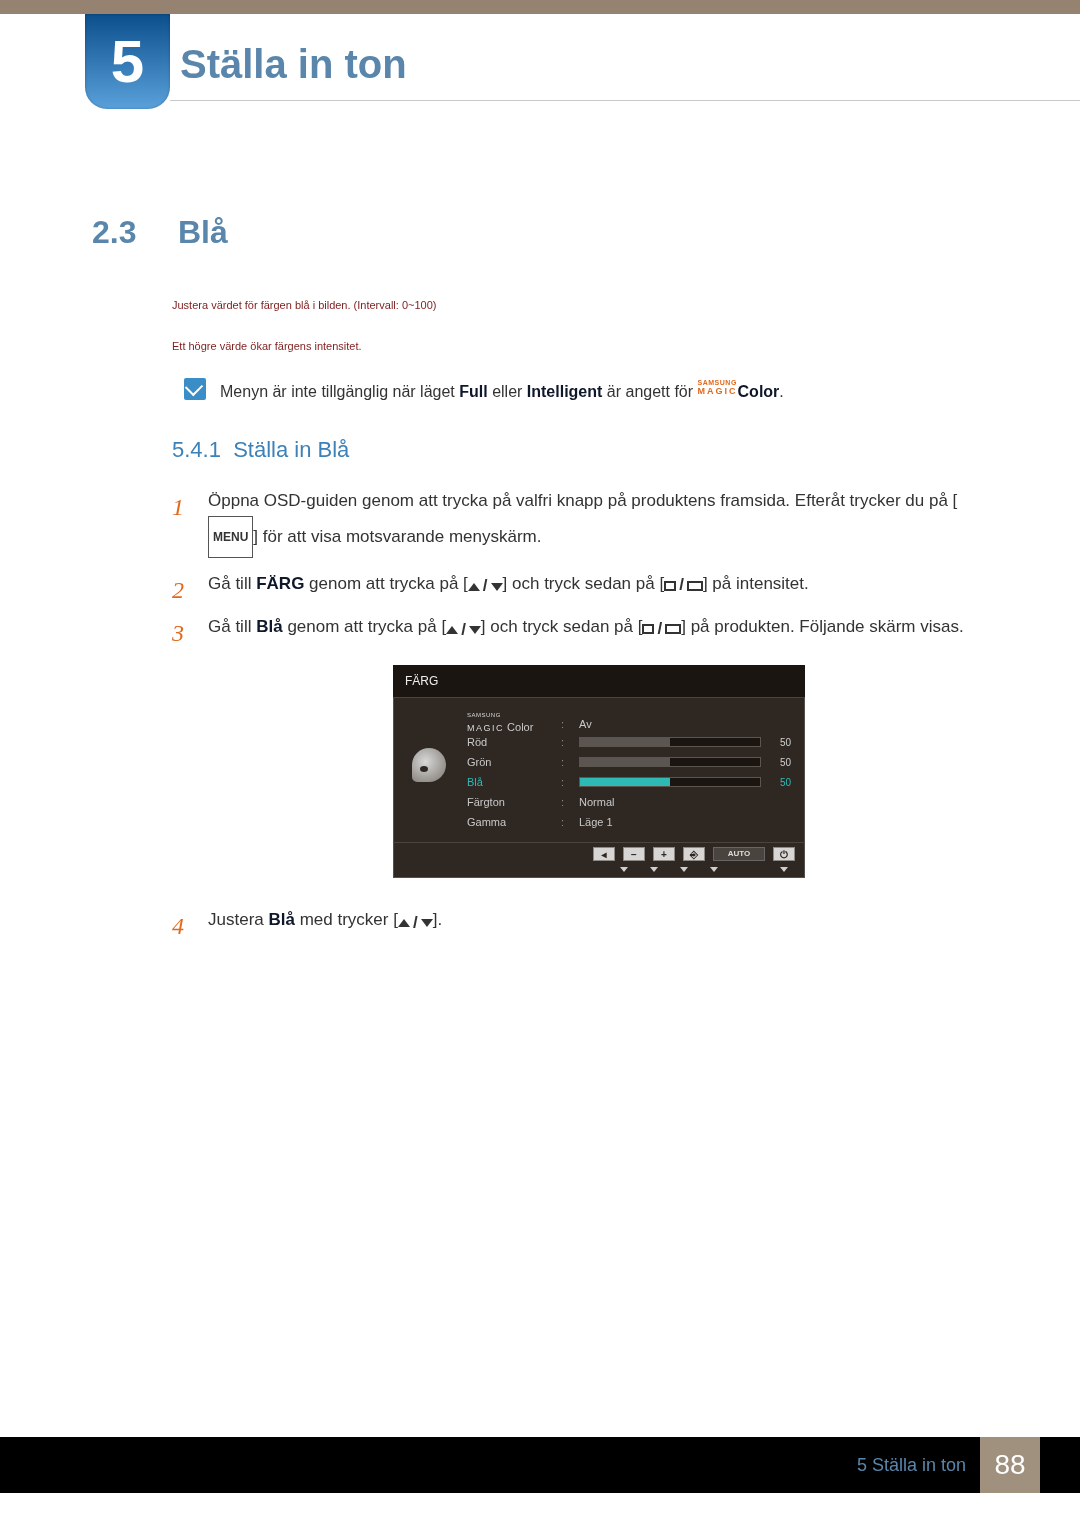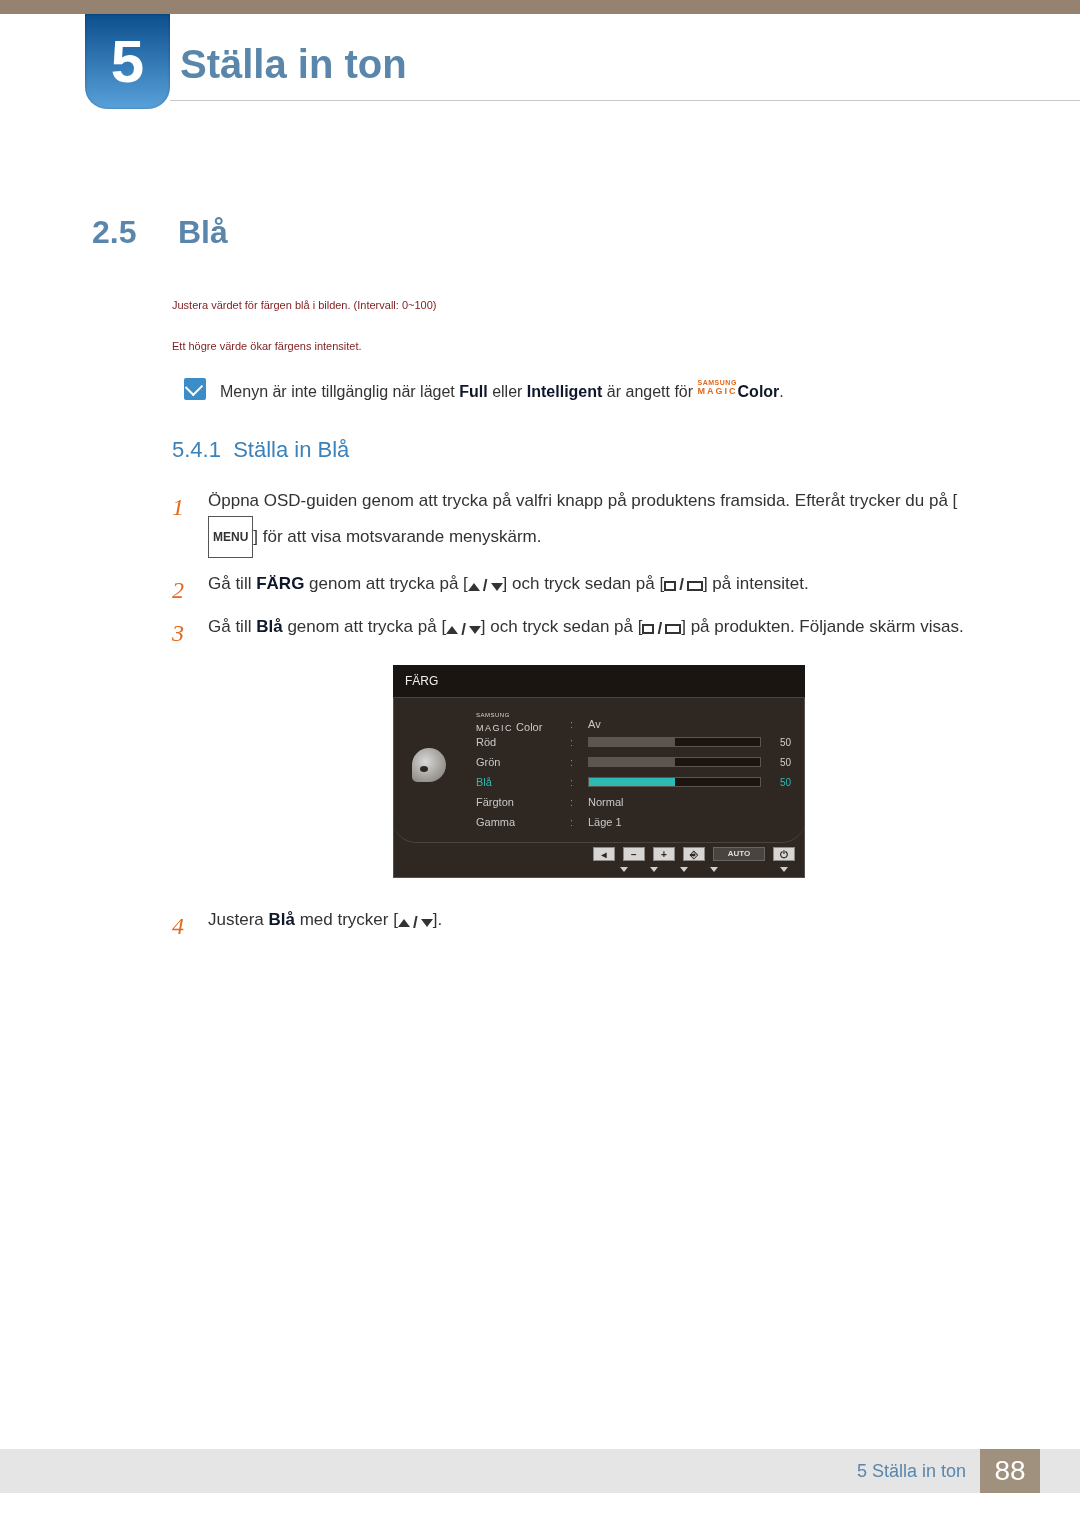--- a/index.html
+++ b/index.html
@@ -189,23 +189,22 @@
   .osd-title {
     background: #1a1511;
     color: #eee;
     padding: 6px 12px;
     font-size: 12px;
     border-bottom: 1px solid #4a443e;
   }
   .osd-body {
     display: flex;
     padding: 14px 14px 10px 14px;
-    gap: 25px;
+    gap: 16px;
     border-bottom: 1px solid #4a443e;
-    border-radius: 23px;
   }
   .osd-side {
     width: 44px;
     display:flex;
     flex-direction: column;
     align-items:center;
   }
   .palette-icon {
     width: 34px; height: 34px;
     border-radius: 50% 50% 50% 15%;
@@ -275,22 +274,22 @@
     width:22px; display:flex; justify-content:center;
   }
   .osd-caret.wide { width:32px; }
   .caret-down {
     width:0;height:0;border-left:4px solid transparent;border-right:4px solid transparent;border-top:5px solid #cfcfcf;
   }
   
   .footer {
     position: absolute;
     bottom: 34px; left: 0; right: 0;
-    height: 44px;
-    background: #e5e5e5;
+    height: 56px;
+    background: #000000;
     display: flex;
     justify-content: flex-end;
     align-items: stretch;
   }
   .footer-text {
     align-self: center;
     color: #5a86ab;
     font-size: 18px;
     margin-right: 14px;
   }
@@ -310,21 +309,21 @@
 
 <div class="header">
   <div class="chapter-tab">5</div>
   <div class="chapter-title">Ställa in ton</div>
   <div class="header-line"></div>
 </div>
 
 <div class="content">
 
   <div class="section-row">
-    <div class="section-num">2.5</div>
+    <div class="section-num">2.3</div>
     <div class="section-title">Blå</div>
   </div>
 
   <div class="body-indent">
     <p class="para">Justera värdet för färgen blå i bilden. (Intervall: 0~100)</p>
     <p class="para">Ett högre värde ökar färgens intensitet.</p>
 
     <div class="note-row">
       <div class="note-icon"></div>
       <div class="note-text">

